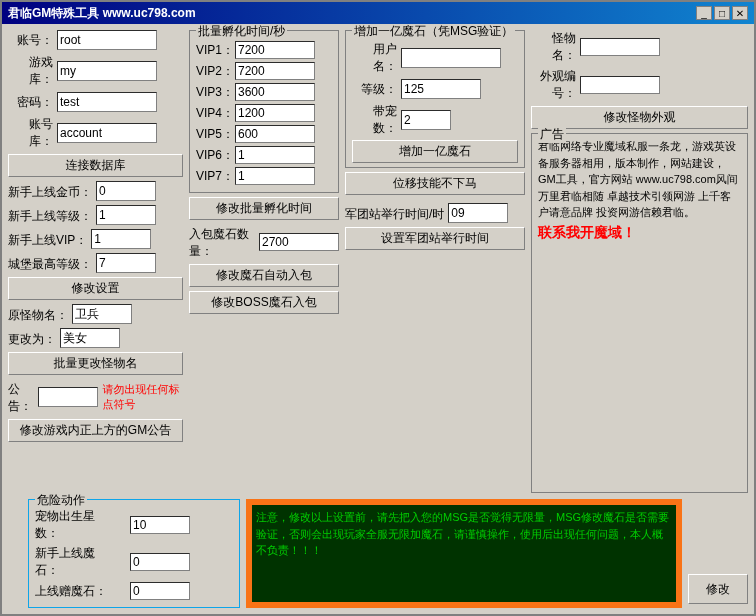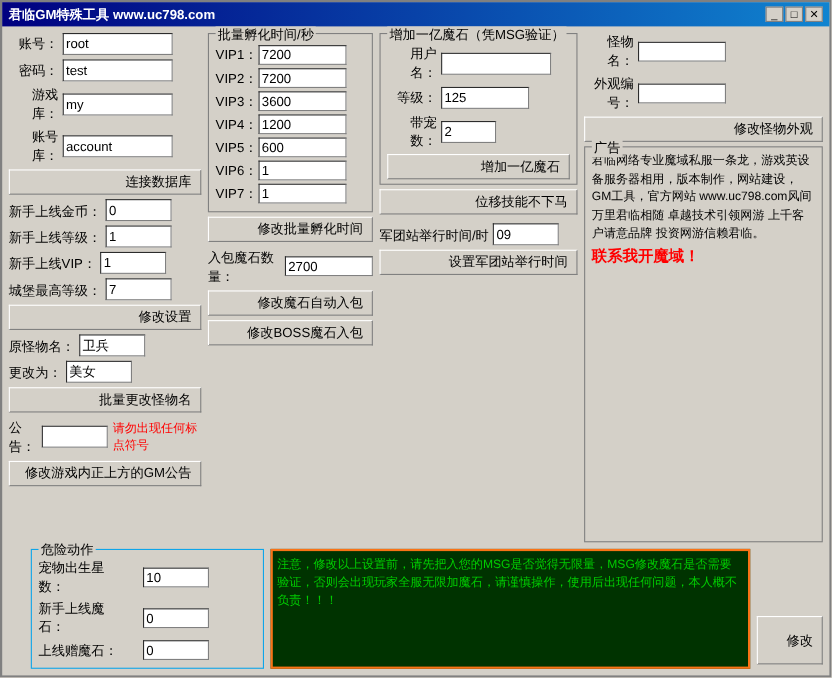--- a/index.html
+++ b/index.html
@@ -83,21 +83,20 @@
       width: 100px;
     }
     .btn {
       background: #d4d0c8;
       border: 1px solid;
       border-color: #ffffff #808080 #808080 #ffffff;
       padding: 2px 8px;
       font-size: 12px;
       cursor: pointer;
       white-space: nowrap;
-      text-align: right;
     }
     .btn-wide {
       width: 100%;
     }
     .section-label {
       font-size: 12px;
       margin-top: 2px;
     }
     .input-short {
       width: 60px;
@@ -237,21 +236,21 @@
       font-size: 12px;
     }
     .warning-box {
       background: #003300;
       color: #00cc00;
       font-size: 11px;
       padding: 4px;
       line-height: 1.4;
       flex: 1;
       overflow: hidden;
-      border: 2px solid #f97316;
+      border: 6px solid #f97316;
     }
     .announce-hint {
       color: red;
       font-size: 11px;
     }
   </style>
 </head>
 <body>
 
 <div class="window">
@@ -266,26 +265,26 @@
   </div>
 
   <div class="content">
 
     <div class="left-col">
       <div class="form-row">
         <span class="form-label">账号：</span>
         <input class="form-input" type="text" value="root" style="">
       </div>
       <div class="form-row">
+        <span class="form-label">游戏库：</span>
+        <input class="form-input" type="text" value="my" style="">
+      </div>
+      <div class="form-row">
         <span class="form-label">密码：</span>
         <input class="form-input" type="text" value="test" style="">
-      </div>
-      <div class="form-row">
-        <span class="form-label">游戏库：</span>
-        <input class="form-input" type="text" value="my" style="">
       </div>
       <div class="form-row">
         <span class="form-label">账号库：</span>
         <input class="form-input" type="text" value="account" style="">
       </div>
       <button class="btn btn-wide">连接数据库</button>
       <div class="form-row">
         <span class="section-label">新手上线金币：</span>
         <input class="form-input input-short" type="text" value="0" style="">
       </div>
@@ -424,17 +423,17 @@
         <span class="danger-label">上线赠魔石：</span>
         <input class="danger-input" type="text" value="0" style="">
       </div>
     </div>
 
     <div class="warning-box">
       <span style="color:#00cc00;font-size:11px;line-height:1.5;">注意，修改以上设置前，请先把入您的MSG是否觉得无限量，MSG修改魔石是否需要验证，否则会出现玩家全服无限加魔石，请谨慎操作，使用后出现任何问题，本人概不负责！！！</span>
     </div>
 
     <div style="display:flex;align-items:flex-end;padding-bottom:4px;">
-      <button class="btn" style="width:60px;height:44px;">修改</button>
+      <button class="btn" style="width:60px;height:30px;">修改</button>
     </div>
   </div>
 
 </div>
 
 </body></html>

